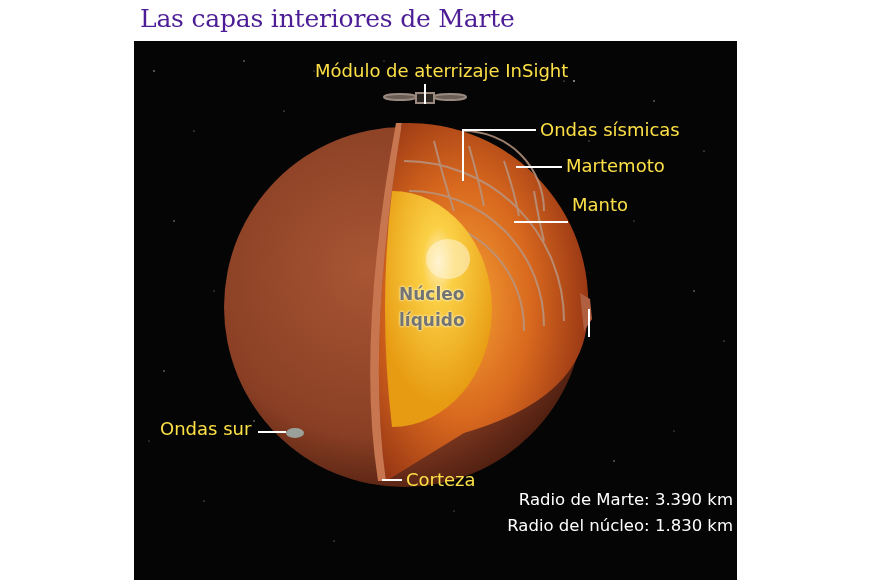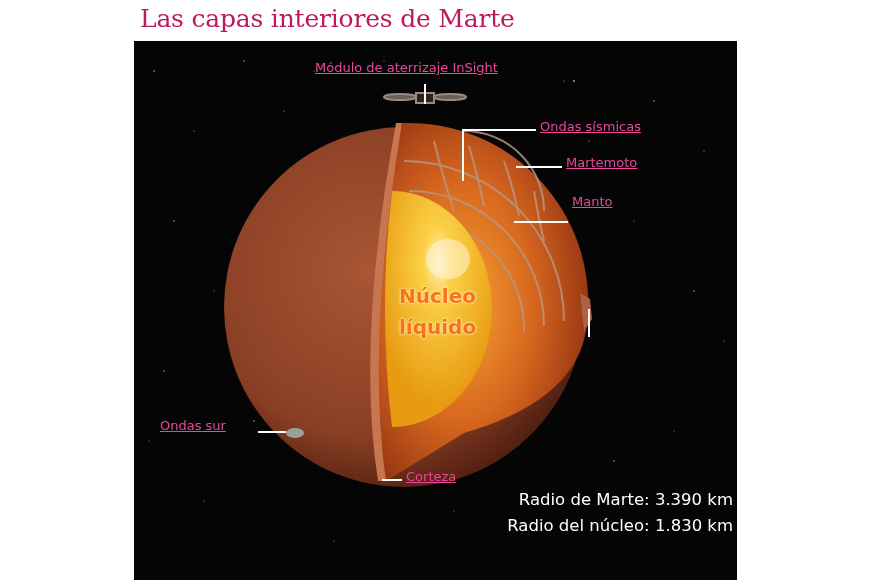--- a/index.html
+++ b/index.html
@@ -1,23 +1,23 @@
 <!DOCTYPE html>
 <html><head>
 <meta charset="utf-8">
 <style>
   html, body { margin:0; padding:0; }
   body { width:870px; height:580px; background:#ffffff; position:relative; overflow:hidden; font-family:"Liberation Sans", sans-serif; }
-  .title { position:absolute; left:140px; top:4px; font-family:"DejaVu Serif", serif; font-size:25px; color:#be185d; letter-spacing:-0.2px; }
+  .title { position:absolute; left:140px; top:4px; font-family:"DejaVu Serif", serif; font-size:25px; color:#4c1d95; letter-spacing:-0.2px; }
   .panel { position:absolute; left:134px; top:41px; width:603px; height:539px; background:#050505; overflow:hidden; }
   .stars { position:absolute; inset:0; }
   .planet-svg { position:absolute; left:0; top:0; }
-  .lbl { position:absolute; color:#ec4899; font-family:"DejaVu Sans", sans-serif; font-size:13px; white-space:nowrap; line-height:1.15;text-decoration:underline; }
+  .lbl { position:absolute; color:#fde047; font-family:"DejaVu Sans", sans-serif; font-size:18px; white-space:nowrap; line-height:1.15; }
   .line { position:absolute; background:#ffffff; }
-  .core-lbl { position:absolute; color:#f97316; font-family:"DejaVu Sans", sans-serif; font-size:20px; font-weight:bold; text-shadow:0 0 3px #fff7c0, 0 0 2px #fff7c0; line-height:1.55; }
+  .core-lbl { position:absolute; color:#737373; font-family:"DejaVu Sans", sans-serif; font-size:17px; font-weight:bold; text-shadow:0 0 3px #fff7c0, 0 0 2px #fff7c0; line-height:1.55; }
   .stats { position:absolute; right:4px; top:446px; text-align:right; color:#ffffff; font-family:"DejaVu Sans", sans-serif; font-size:16.5px; }
   .stats div { height:26px; line-height:26px; }
   .note { position:absolute; left:5px; top:517px; color:#ffffff; font-family:"DejaVu Sans", sans-serif; font-size:15px; }
 </style>
 </head>
 <body>
 
 <div class="title">Las capas interiores de Marte</div>
 
 <div class="panel">

